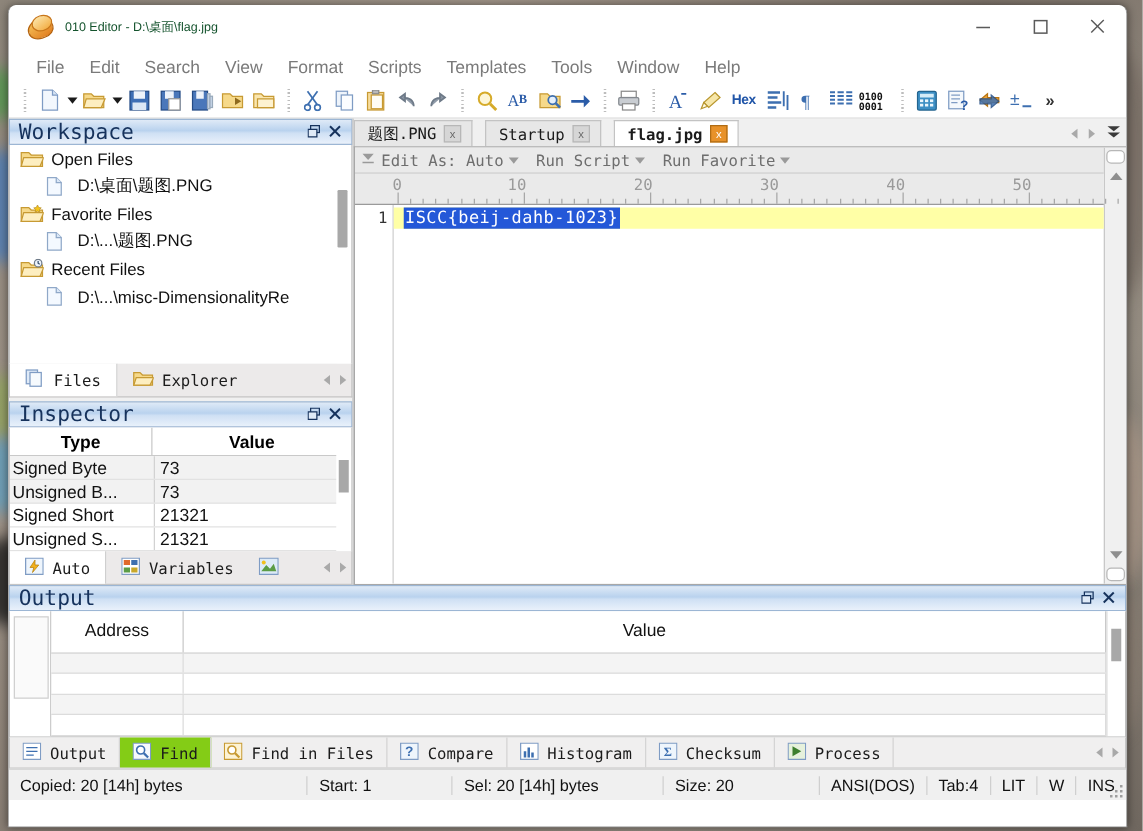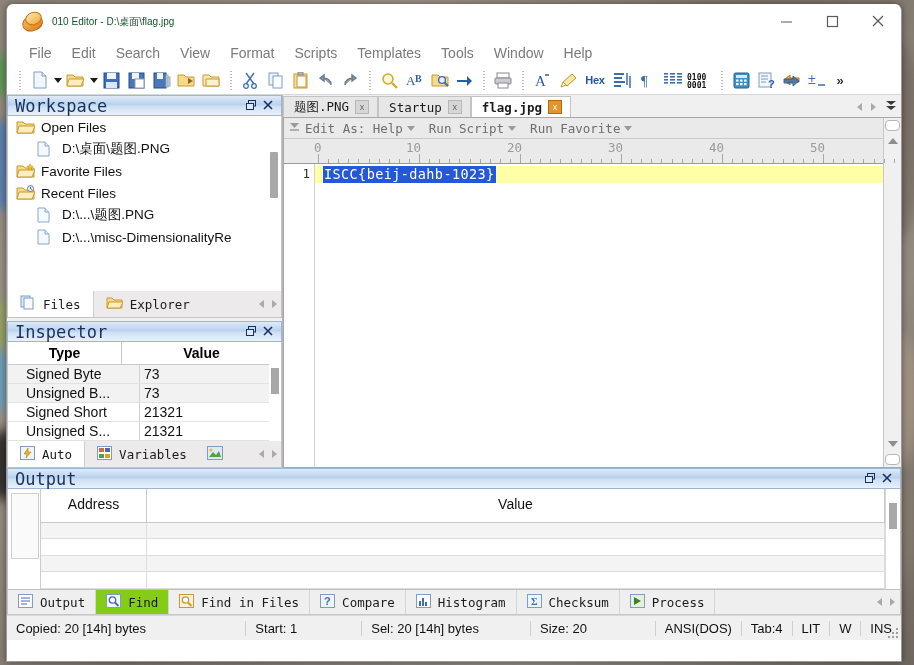--- a/index.html
+++ b/index.html
@@ -79,34 +79,34 @@
   .btabnav{position:absolute;right:4px;top:0;bottom:0;display:flex;align-items:center;gap:8px;}
   
   #inspector{height:150px;display:flex;flex-direction:column;}
   #insp-table{flex:1;background:#fff;border-left:1px solid #c5c5c5;border-right:1px solid #c5c5c5;
     overflow:hidden;position:relative;}
   .ihdr{display:flex;height:22px;border-bottom:1px solid #c9c9c9;}
   .ihdr div{font:bold 14px "Liberation Sans",sans-serif;color:#000;
     display:flex;align-items:center;justify-content:center;}
   .ic1{width:113px;border-right:1px solid #c9c9c9;}
   .ic2{flex:1;}
-  .irow{display:flex;height:18px;border-bottom:1px solid #e2e2e2;padding-left:16px;}
+  .irow{display:flex;height:18px;border-bottom:1px solid #e2e2e2;}
   .irow.alt{background:#f2f2f2;}
   .irow .t{width:113px;border-right:1px solid #d2d2d2;padding-left:2px;
     font-size:14px;color:#111;overflow:hidden;white-space:nowrap;line-height:18px;}
   .irow .v{flex:1;padding-left:4px;font-size:14px;color:#111;line-height:18px;white-space:nowrap;}
   #inspscroll{position:absolute;right:0;top:22px;bottom:0;width:12px;background:#fff;}
   #inspthumb{position:absolute;right:2px;top:4px;width:8px;height:26px;background:#a8a8a8;}
   
   #editor{flex:1;display:flex;flex-direction:column;background:#f0f0f0;
     border-left:1px solid #b4b4b4;}
   #tabbar{height:22px;display:flex;align-items:flex-end;background:#f0f0f0;position:relative;}
   .ftab{display:flex;align-items:center;gap:6px;height:20px;padding:0 8px 0 10px;
     font-family:"DejaVu Sans Mono",monospace;font-size:12.5px;color:#1b1b1b;
-    border:1px solid #c3c3c3;border-bottom:none;background:#e7e7e7;margin-right:0;}
+    border:1px solid #c3c3c3;border-bottom:none;background:#e7e7e7;margin-right:10px;}
   .ftab.on{background:#fff;font-weight:bold;}
   .tclose{width:12px;height:12px;border:1px solid #b7b7b7;background:#d6d6d6;
     font:9px "Liberation Sans",sans-serif;color:#666;display:flex;align-items:center;justify-content:center;}
   .tclose.orange{background:#e8922a;border-color:#b06c14;color:#fff;}
   #tabnav{position:absolute;right:4px;bottom:3px;display:flex;align-items:center;gap:9px;}
   #editwrap{flex:1;display:flex;background:#fff;border:1px solid #a8a8a8;
     border-right:none;margin:0;position:relative;overflow:hidden;}
   #editmain{flex:1;display:flex;flex-direction:column;}
   #editbar{height:20px;display:flex;align-items:center;gap:4px;background:#eaeaea;
     border-bottom:1px solid #c9c9c9;padding-left:4px;}
@@ -479,37 +479,37 @@
         </div>
         <div class="trow l0">
           <span class="ficon">
             <svg width="19" height="16">
                 <path d="M1 3h6l2 2h9v9H1z" fill="#f6d98a" stroke="#c79a33"></path>
                 <path d="M3 7h16l-3 7H1z" fill="#fdeec0" stroke="#c79a33"></path>
                 <path d="M14 1l1 2 2 .3-1.5 1.4.4 2.1L14 5.8 12.1 6.8l.4-2.1L11 3.3 13 3z" fill="#f5c518" stroke="#b9902a" stroke-width=".6"></path>
               </svg></span>
           <span>Favorite Files</span>
         </div>
+        <div class="trow l1">
+          <span class="ficon">
+            <svg width="14" height="16">
+                <path d="M1 1h7l4 4v10H1z" fill="#f4f9ff" stroke="#8fa8c8"></path>
+                <path d="M8 1v4h4" fill="#dbe8f7" stroke="#8fa8c8"></path>
+              </svg></span>
+          <span>D:\...\题图.PNG</span>
+        </div>
         <div class="trow l0">
           <span class="ficon">
             <svg width="19" height="16">
                 <path d="M1 3h6l2 2h9v9H1z" fill="#f6d98a" stroke="#c79a33"></path>
                 <path d="M3 7h16l-3 7H1z" fill="#fdeec0" stroke="#c79a33"></path>
                 <circle cx="14.5" cy="3.5" r="3" fill="#eef4fb" stroke="#6f7b89"></circle>
                 <path d="M14.5 1.8v1.8l1.3.8" stroke="#36506e" fill="none"></path>
               </svg></span>
           <span>Recent Files</span>
-        </div>
-        <div class="trow l1">
-          <span class="ficon">
-            <svg width="14" height="16">
-                <path d="M1 1h7l4 4v10H1z" fill="#f4f9ff" stroke="#8fa8c8"></path>
-                <path d="M8 1v4h4" fill="#dbe8f7" stroke="#8fa8c8"></path>
-              </svg></span>
-          <span>D:\...\题图.PNG</span>
         </div>
         <div class="trow l1">
           <span class="ficon">
             <svg width="14" height="16">
                 <path d="M1 1h7l4 4v10H1z" fill="#f4f9ff" stroke="#8fa8c8"></path>
                 <path d="M8 1v4h4" fill="#dbe8f7" stroke="#8fa8c8"></path>
               </svg></span>
           <span>D:\...\misc-DimensionalityRe</span>
         </div>
         <div id="treescroll">
@@ -644,21 +644,21 @@
       </div>
 
       <div id="editwrap">
         <div id="editmain">
           <div id="editbar">
             <span>
               <svg width="13" height="12">
                   <path d="M2 2h9l-4.5 5z" fill="#9a9a9a"></path>
                   <line x1="2" y1="9" x2="11" y2="9" stroke="#9a9a9a" stroke-width="1.3"></line>
                 </svg></span>
-            <span class="lbl">Edit As: Help</span>
+            <span class="lbl">Edit As: Auto</span>
             <span class="dncar"></span>
             <span class="lbl" style="margin-left:10px">Run Script</span>
             <span class="dncar"></span>
             <span class="lbl" style="margin-left:10px">Run Favorite</span>
             <span class="dncar"></span>
           </div>
 
           <div id="ruler">
             <div class="num" style="left:30px">0</div>
             <div class="num" style="left:122px">10</div>

